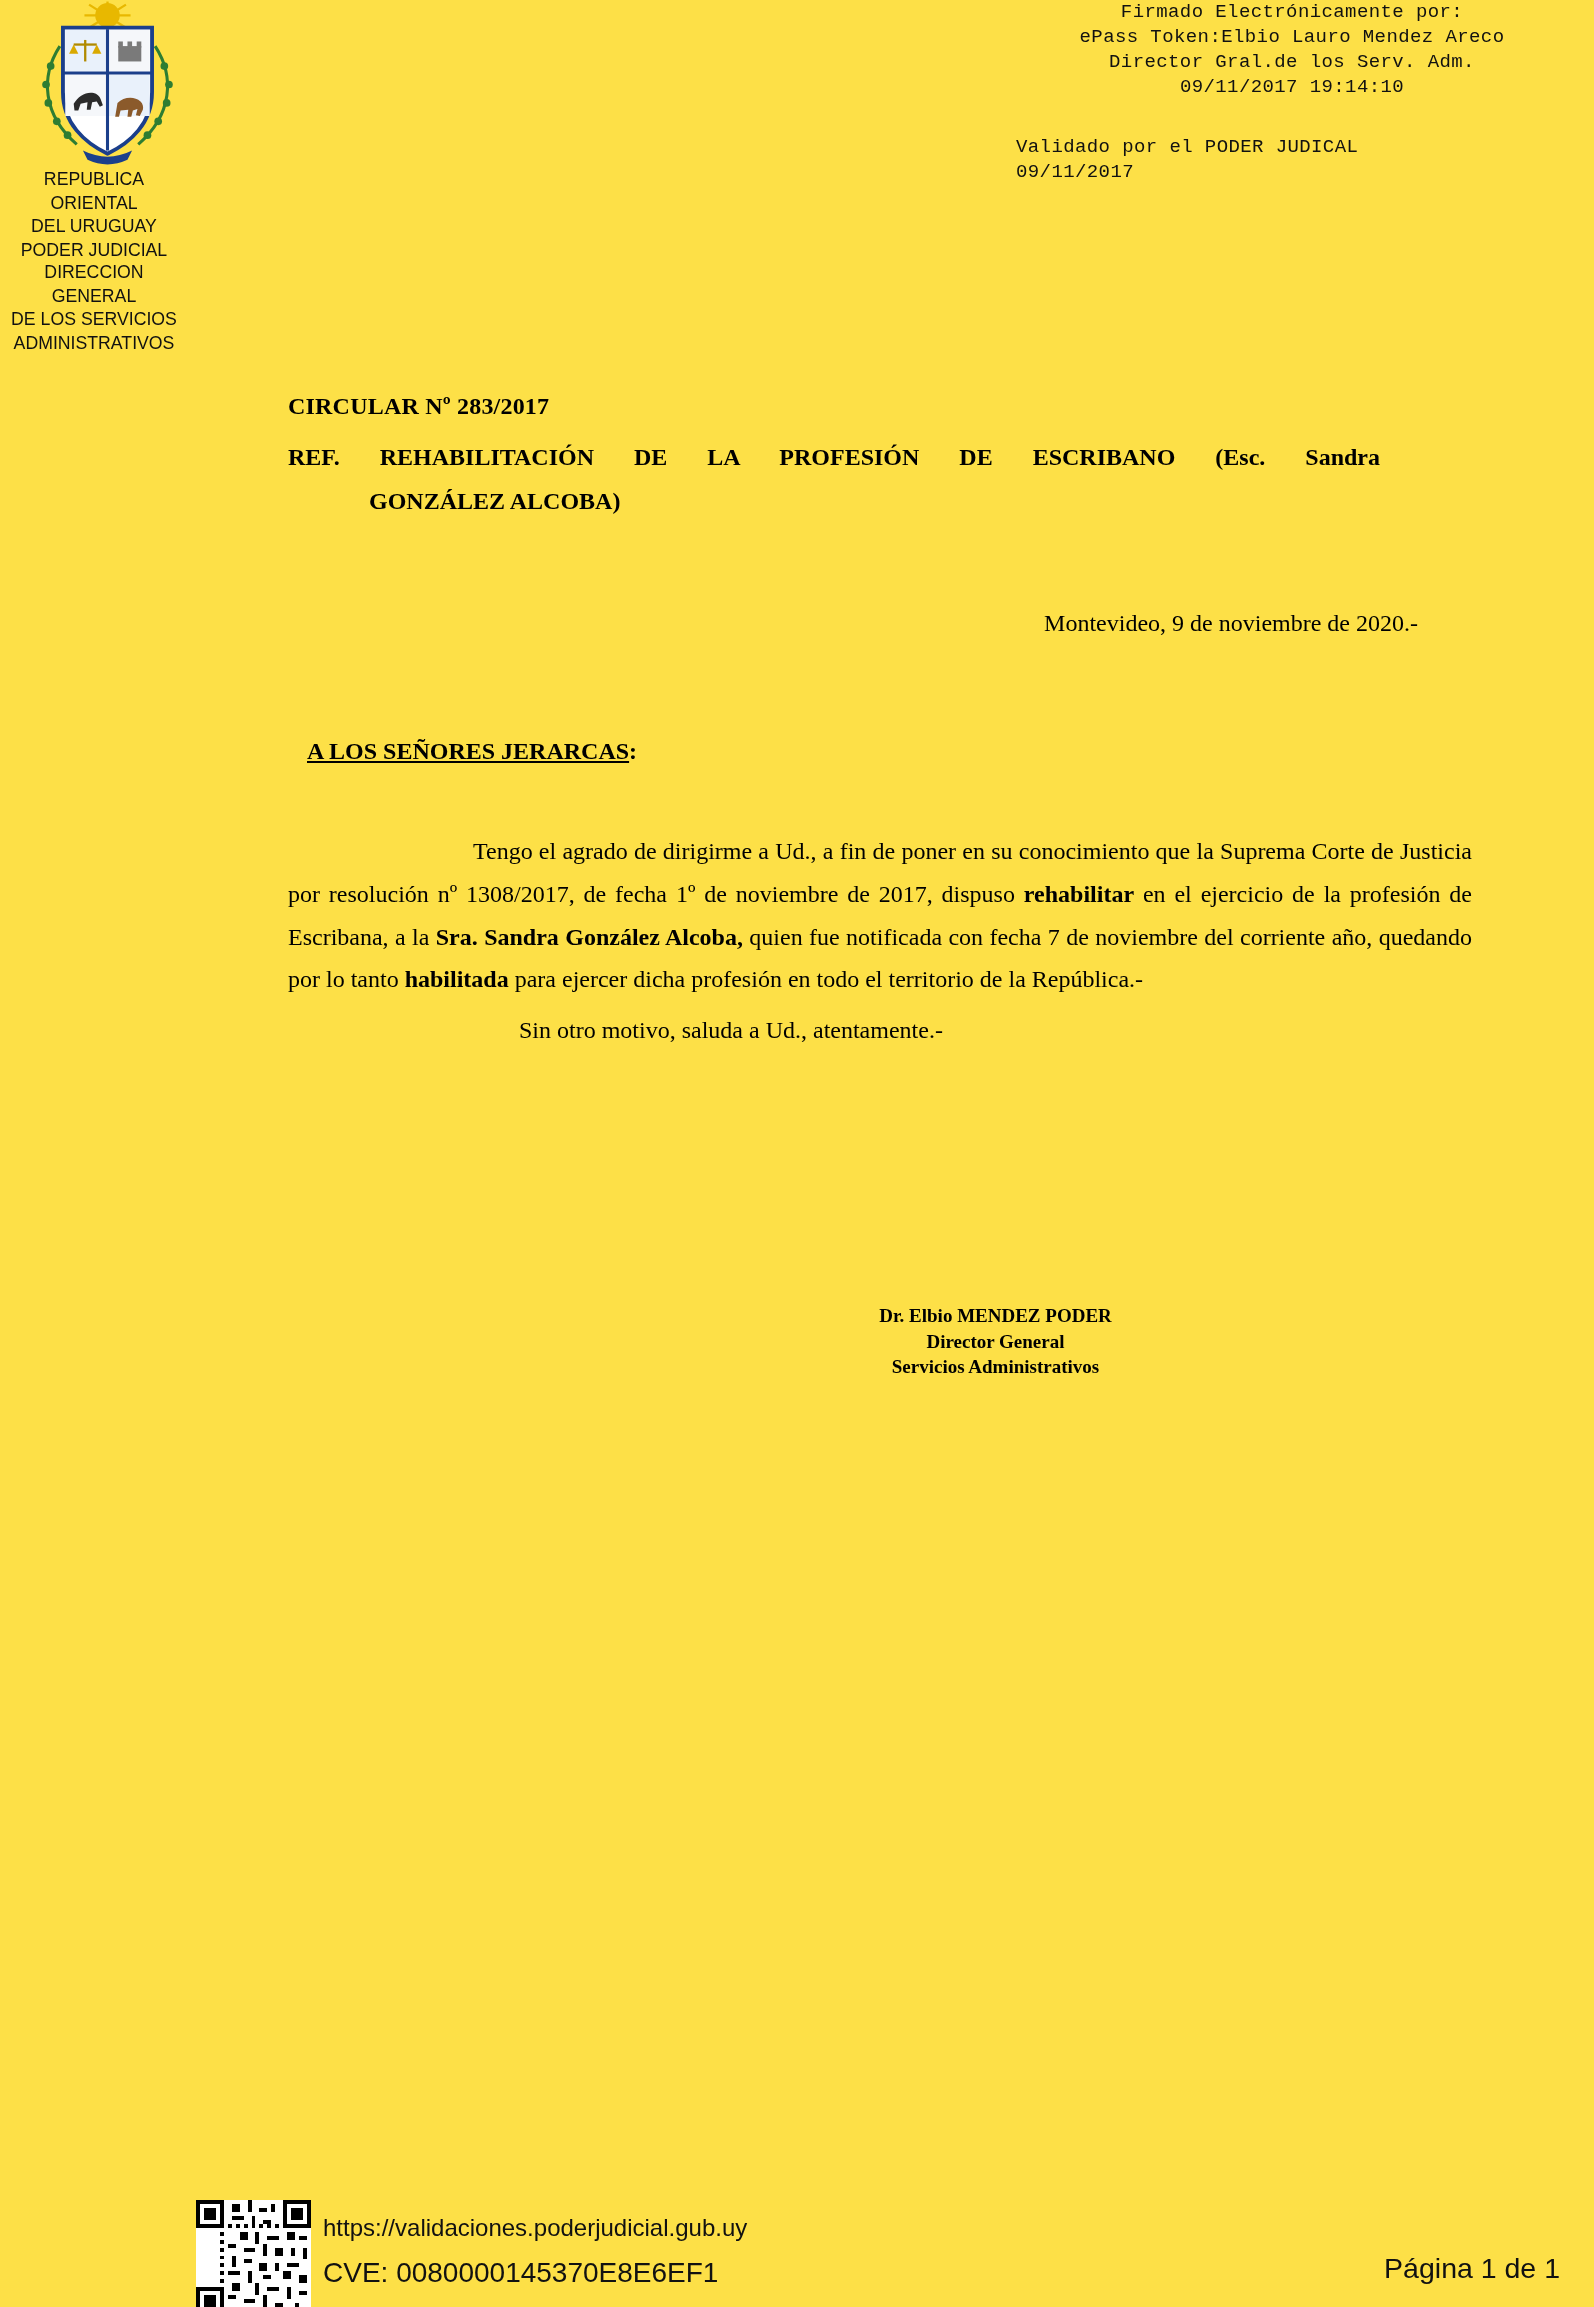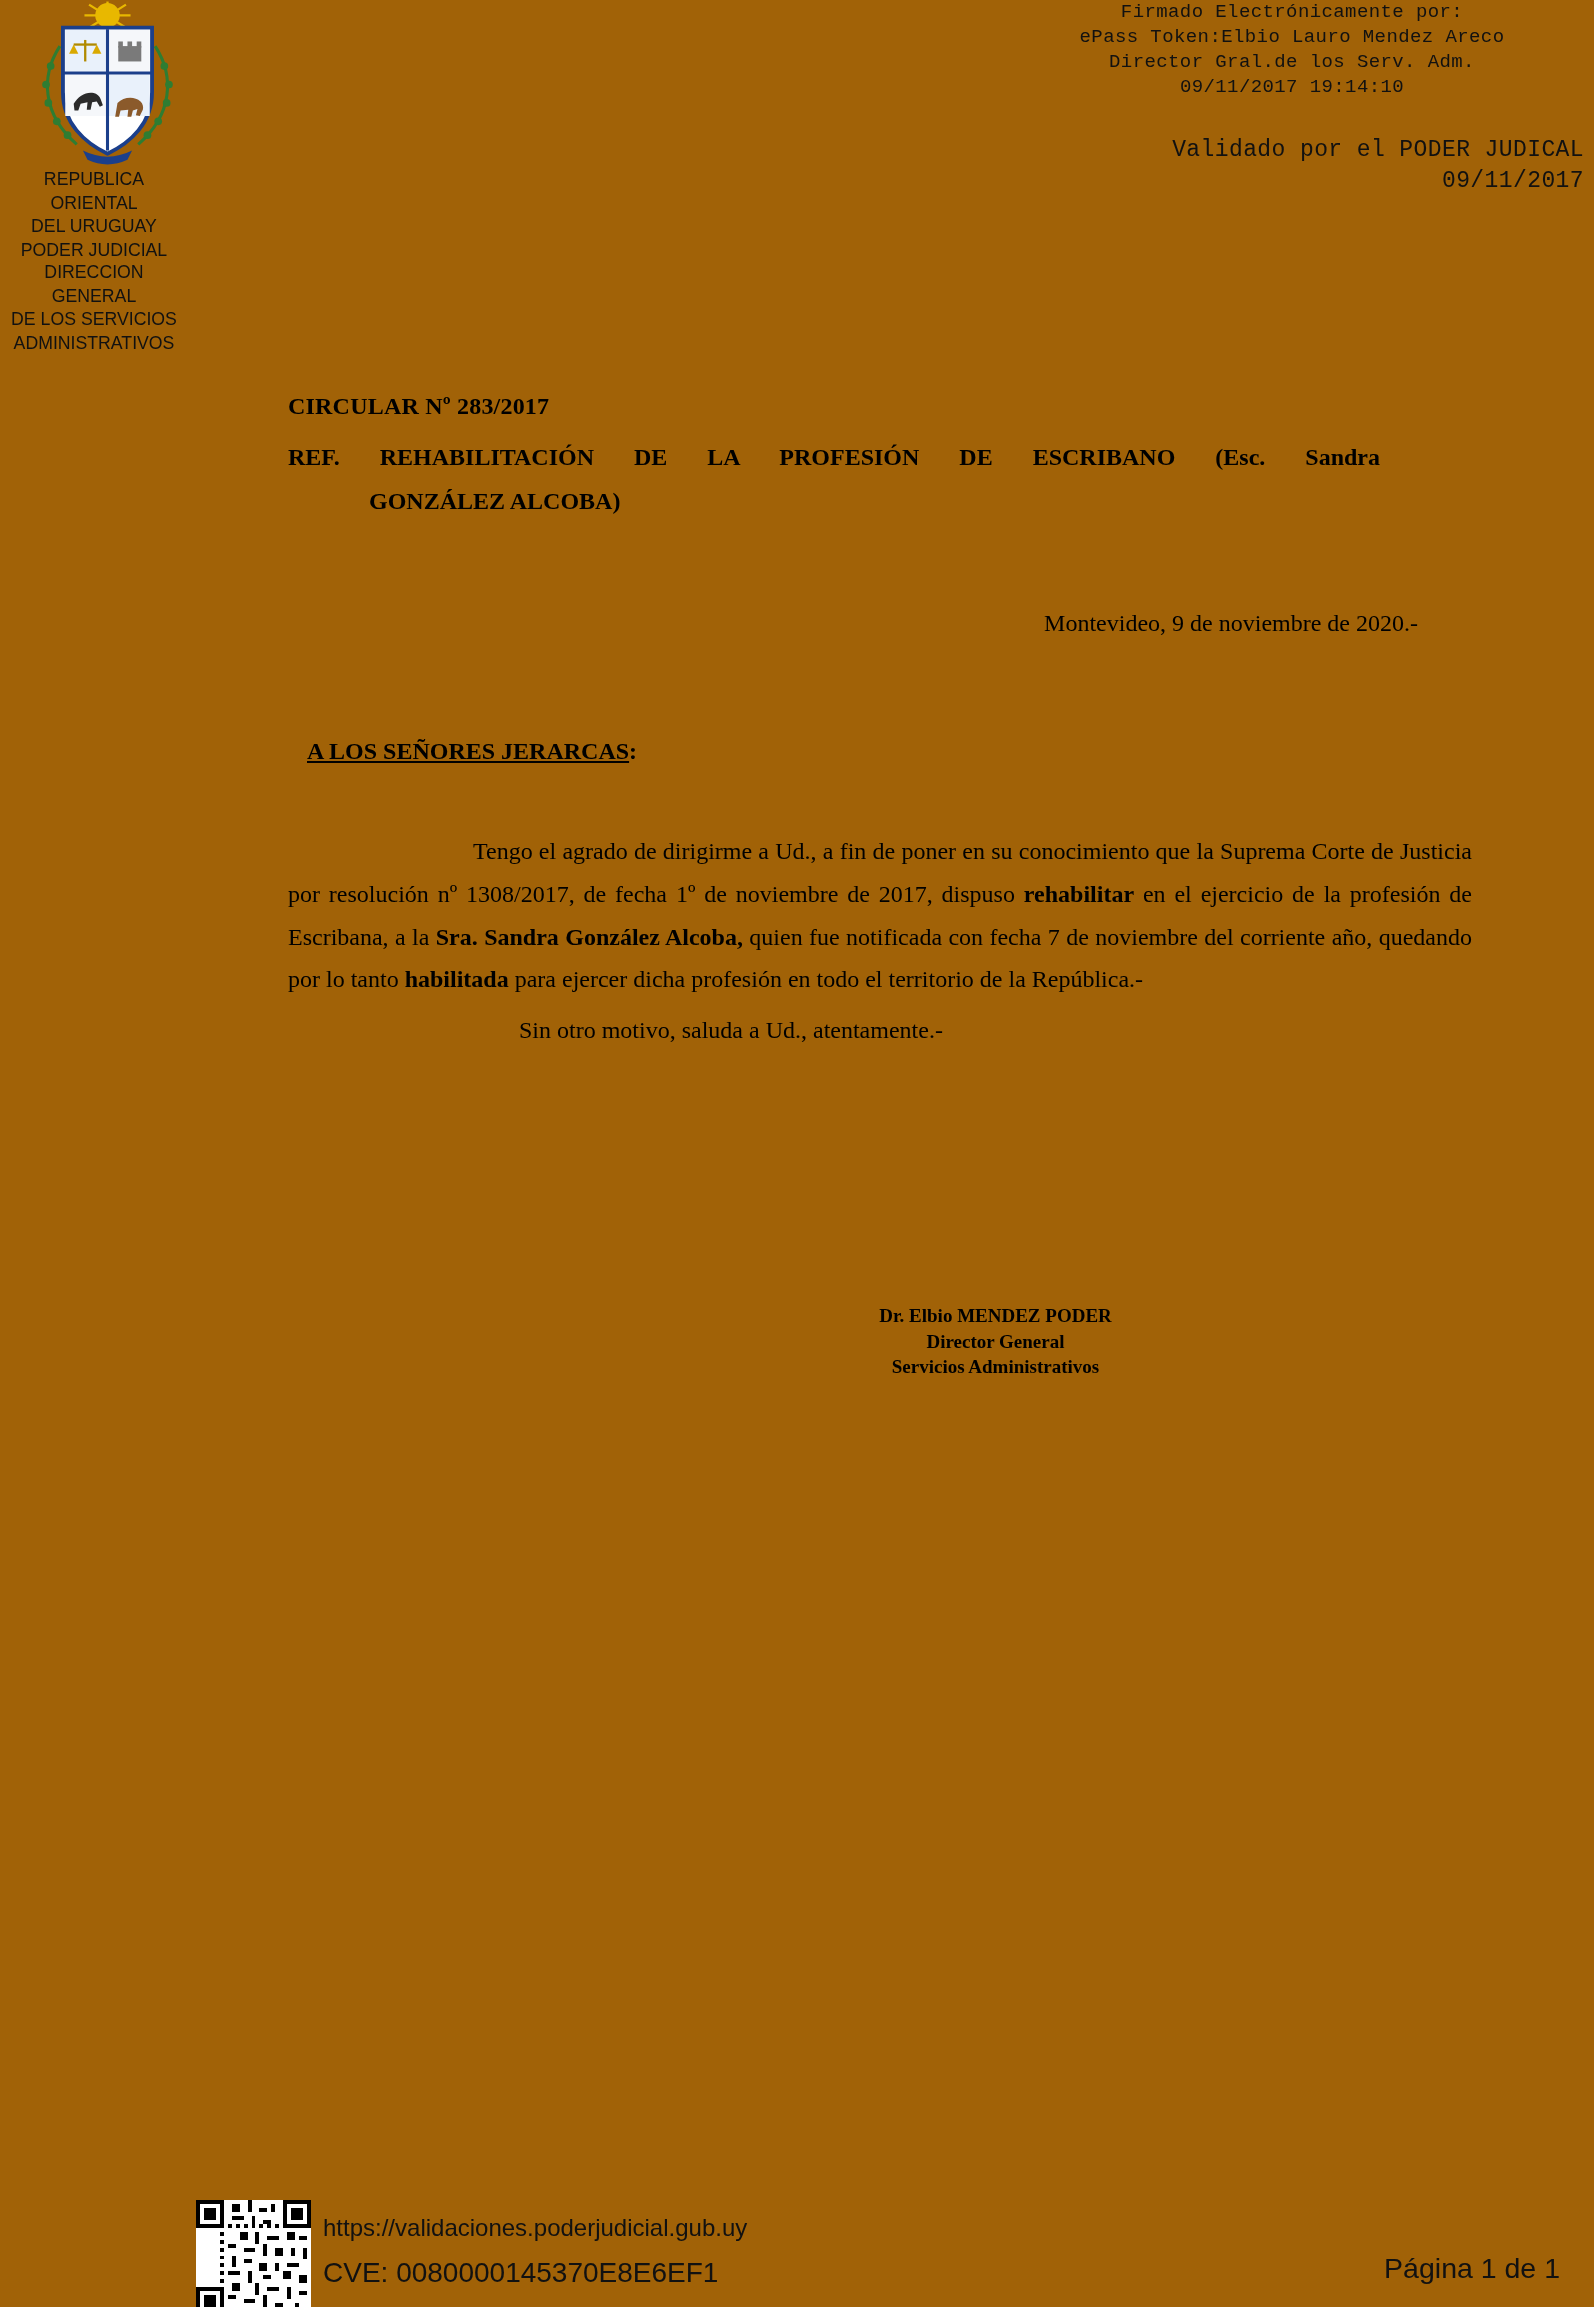--- a/index.html
+++ b/index.html
@@ -8,45 +8,45 @@
     background: #ffffff;
   }
   body {
     font-family: "Liberation Serif", serif;
     color: #000000;
   }
   .page {
     position: relative;
     width: 1595px;
     height: 2307px;
-    background: #a16207;
+    background: #fde047;
     overflow: hidden;
   }
 
   
   .header-sig {
     position: absolute;
     top: 0px;
     left: 1000px;
     width: 584px;
     text-align: center;
     font-family: "Liberation Mono", monospace;
     font-size: 19px;
     line-height: 1.32;
     letter-spacing: 0.4px;
     color: #111111;
   }
   .header-val {
     position: absolute;
     top: 135px;
-    left: 1061px;
+    left: 1016px;
     width: 523px;
-    text-align: right;
+    text-align: left;
     font-family: "Liberation Mono", monospace;
-    font-size: 23px;
+    font-size: 19px;
     line-height: 1.34;
     letter-spacing: 0.4px;
     color: #111111;
   }
 
   
   .crest-wrap {
     position: absolute;
     top: 0px;
     left: 23px;

